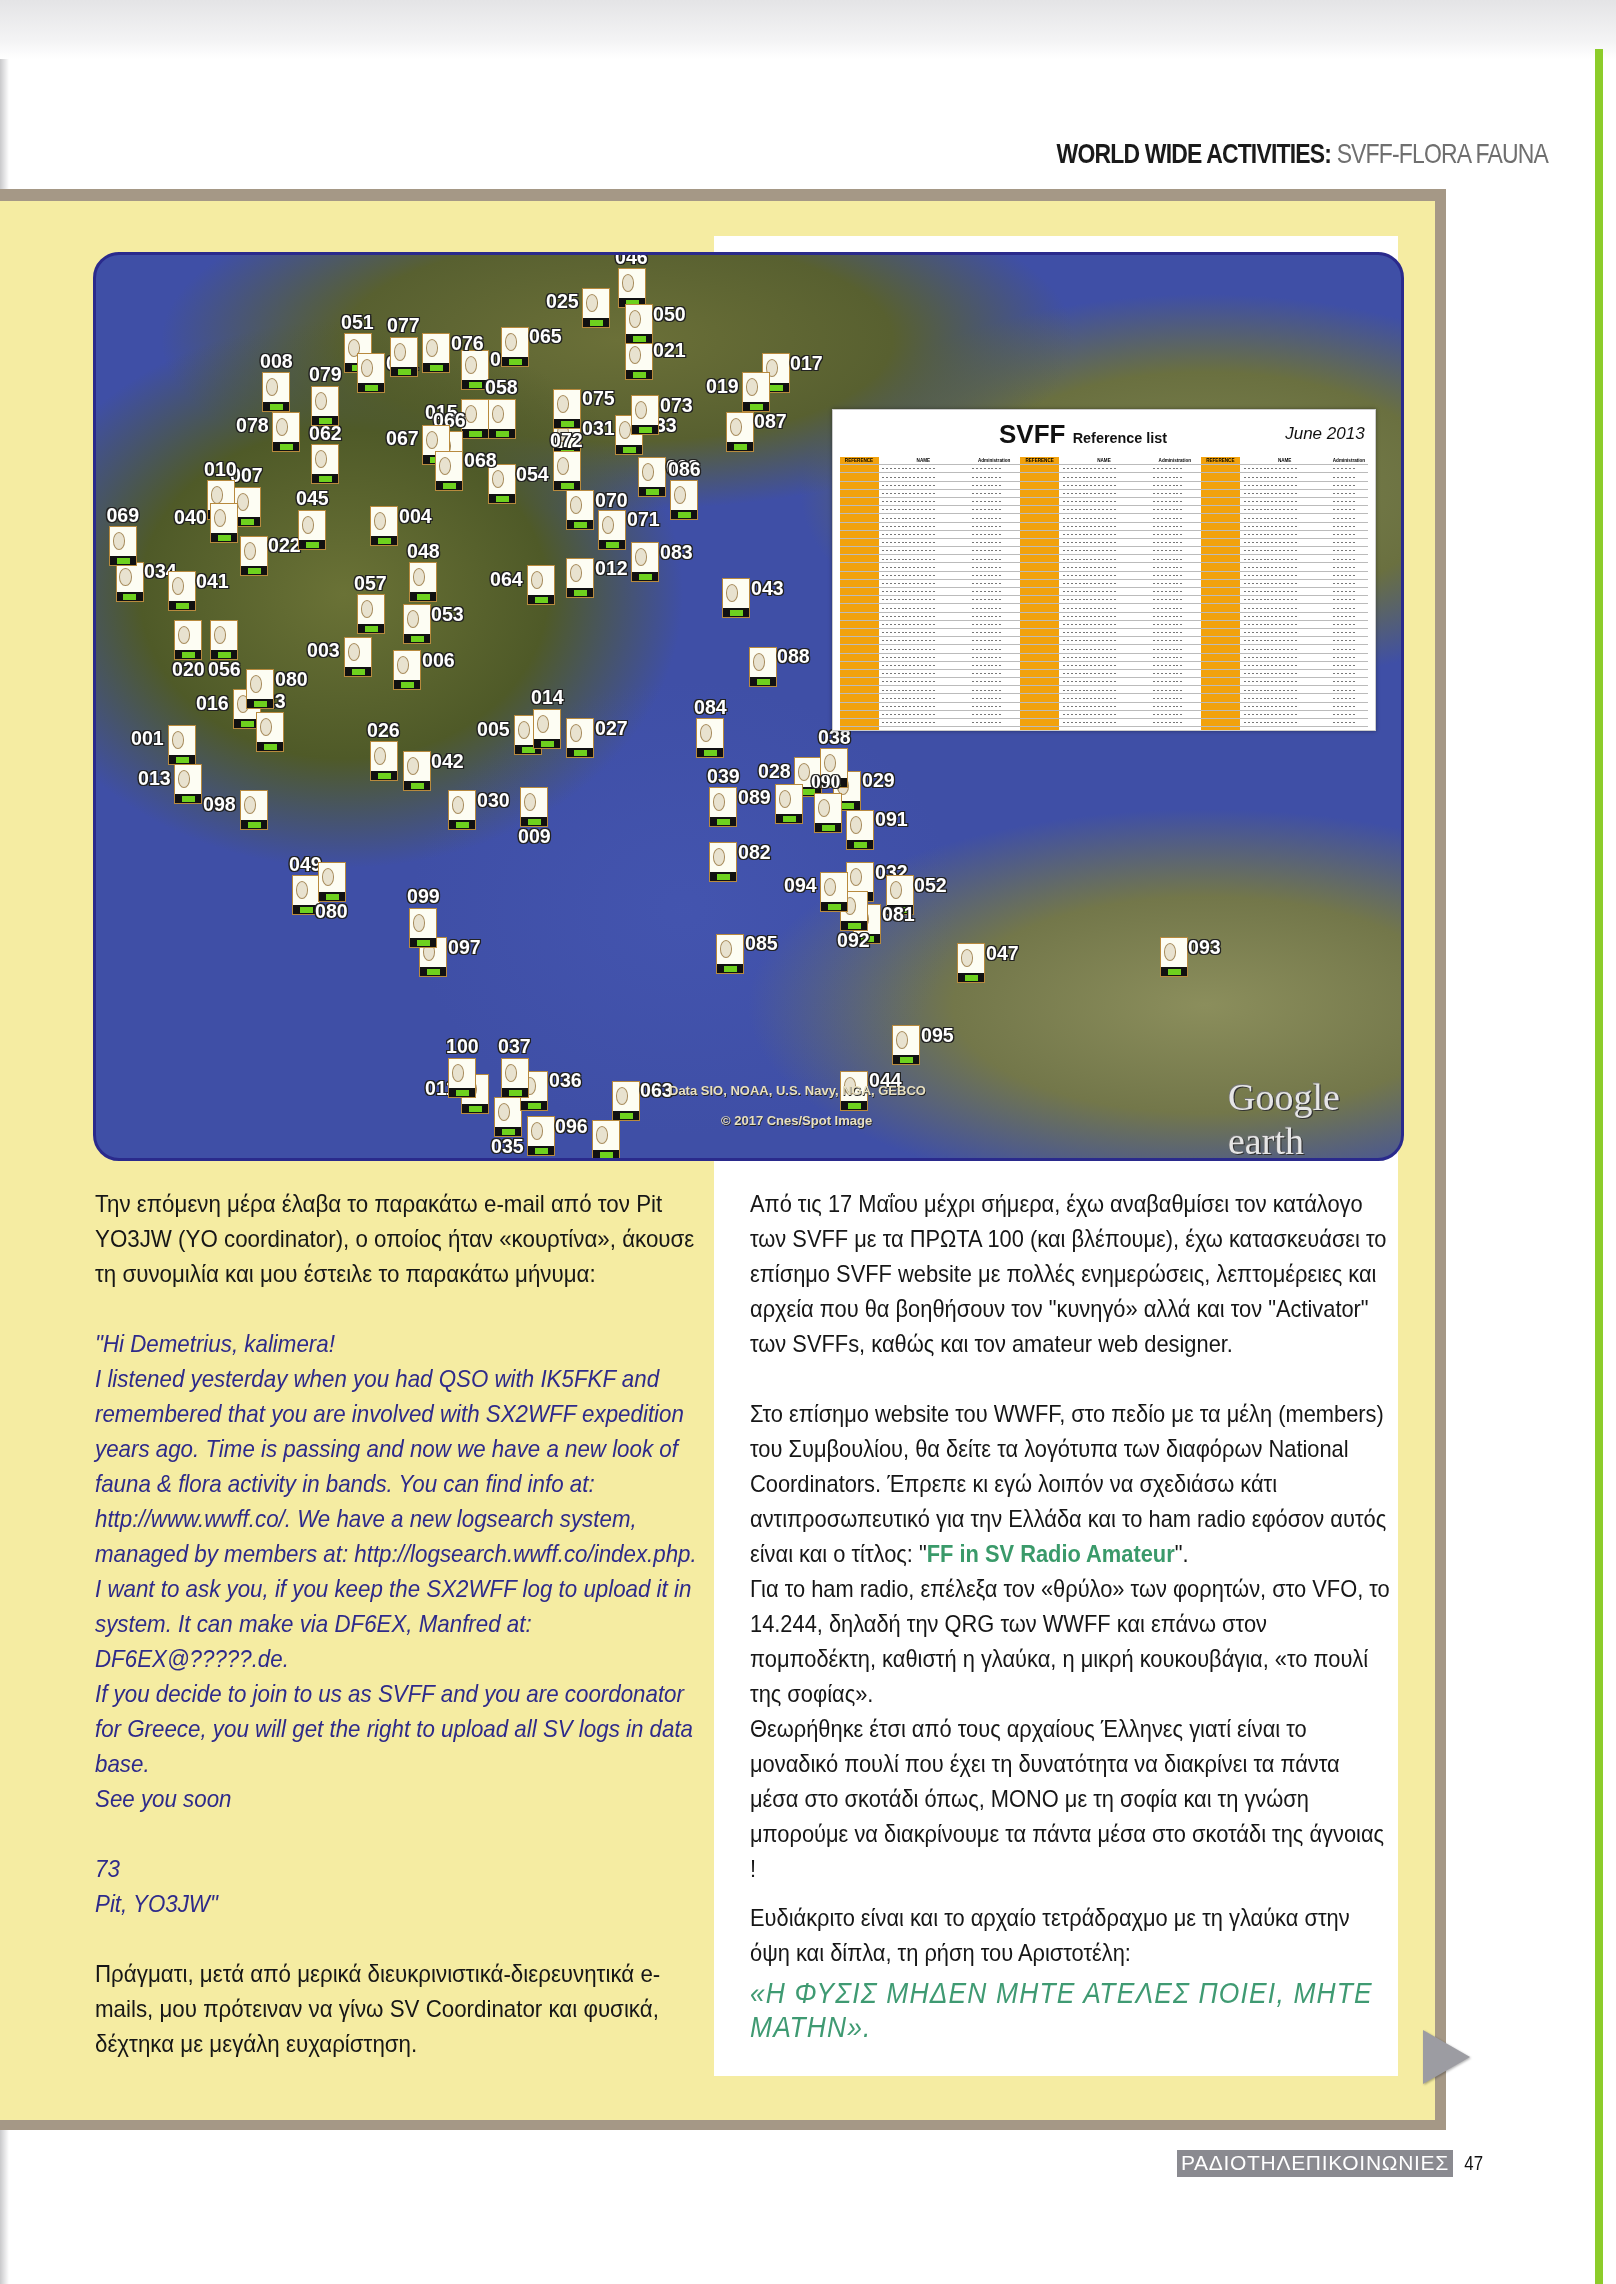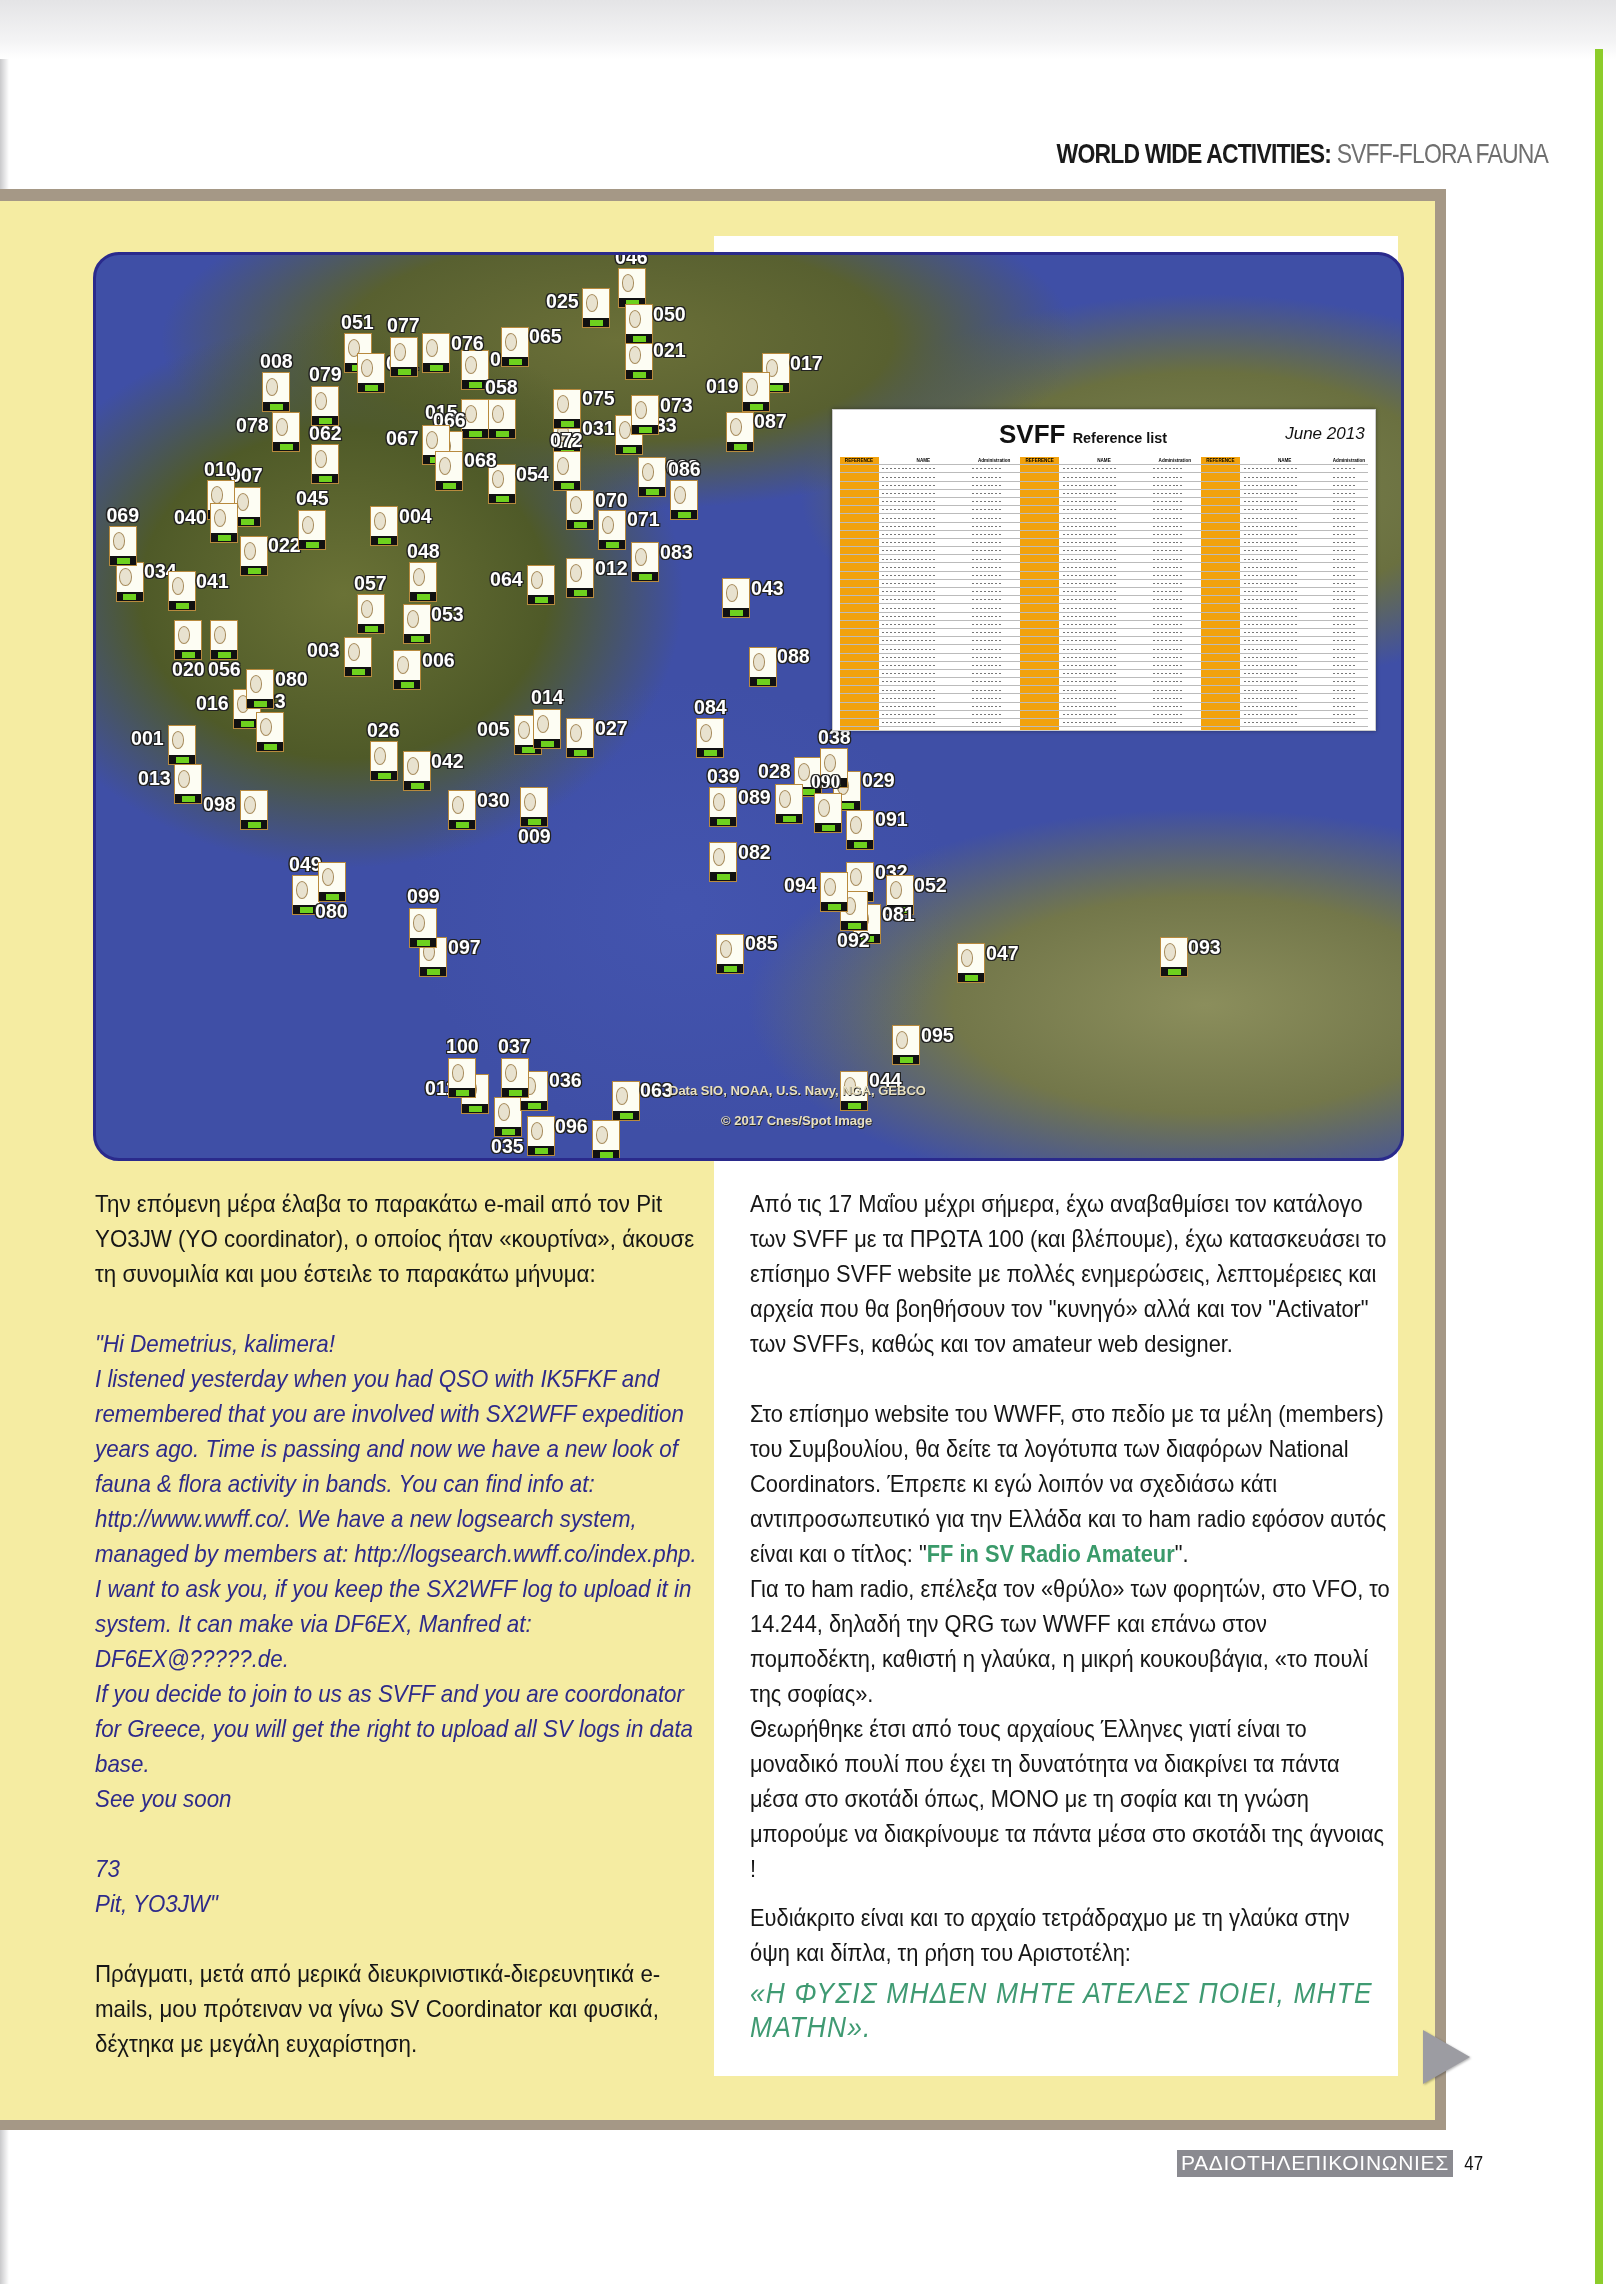--- a/index.html
+++ b/index.html
@@ -358,20 +358,21 @@
       <div class="mlabel" style="left: 352px; top: 681px;">097</div>
       <div class="marker" style="left: 144px; top: 535px;"></div>
       <div class="mlabel" style="left: 107px; top: 538px;">098</div>
       <div class="marker" style="left: 313px; top: 653px;"></div>
       <div class="mlabel" style="left: 311px; top: 630px;">099</div>
       <div class="marker" style="left: 352px; top: 803px;"></div>
       <div class="mlabel" style="left: 350px; top: 780px;">100</div>
     </div>
   <div class="map-attr1">Data SIO, NOAA, U.S. Navy, NGA, GEBCO</div>
   <div class="map-attr2">© 2017 Cnes/Spot Image</div>
+  <div class="google-logo">Google earth</div>
 </div>
 
 <div class="ref-list">
   <div class="ref-title">
     <span>SVFF</span>
     <span class="small">Reference list</span>
   </div>
   <div class="ref-date">June 2013</div>
   <div class="ref-grid" id="refgrid">
       <div class="c o" style="font-size: 4.6px; text-align: center; font-weight: bold; line-height: 7.2px; background-image: none;">REFERENCE</div>

